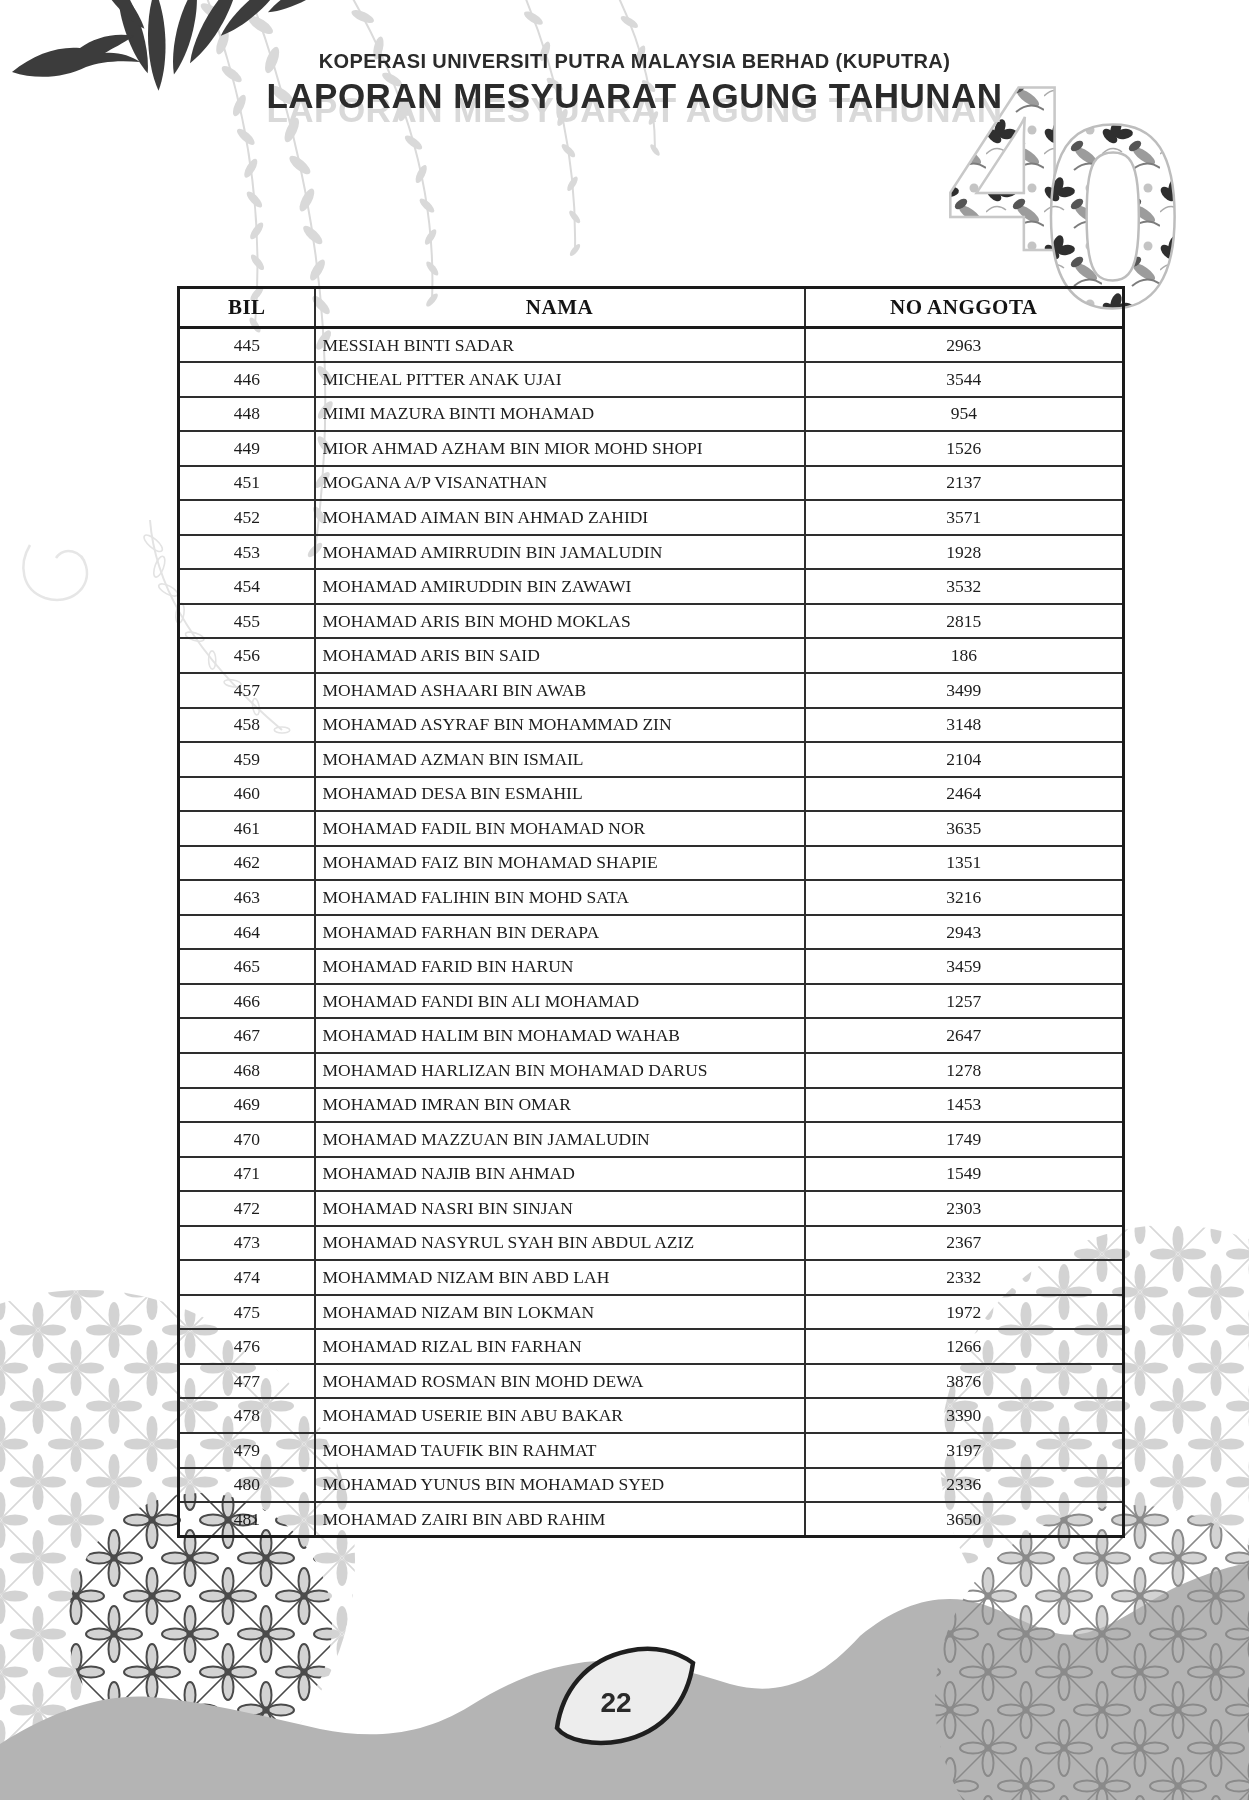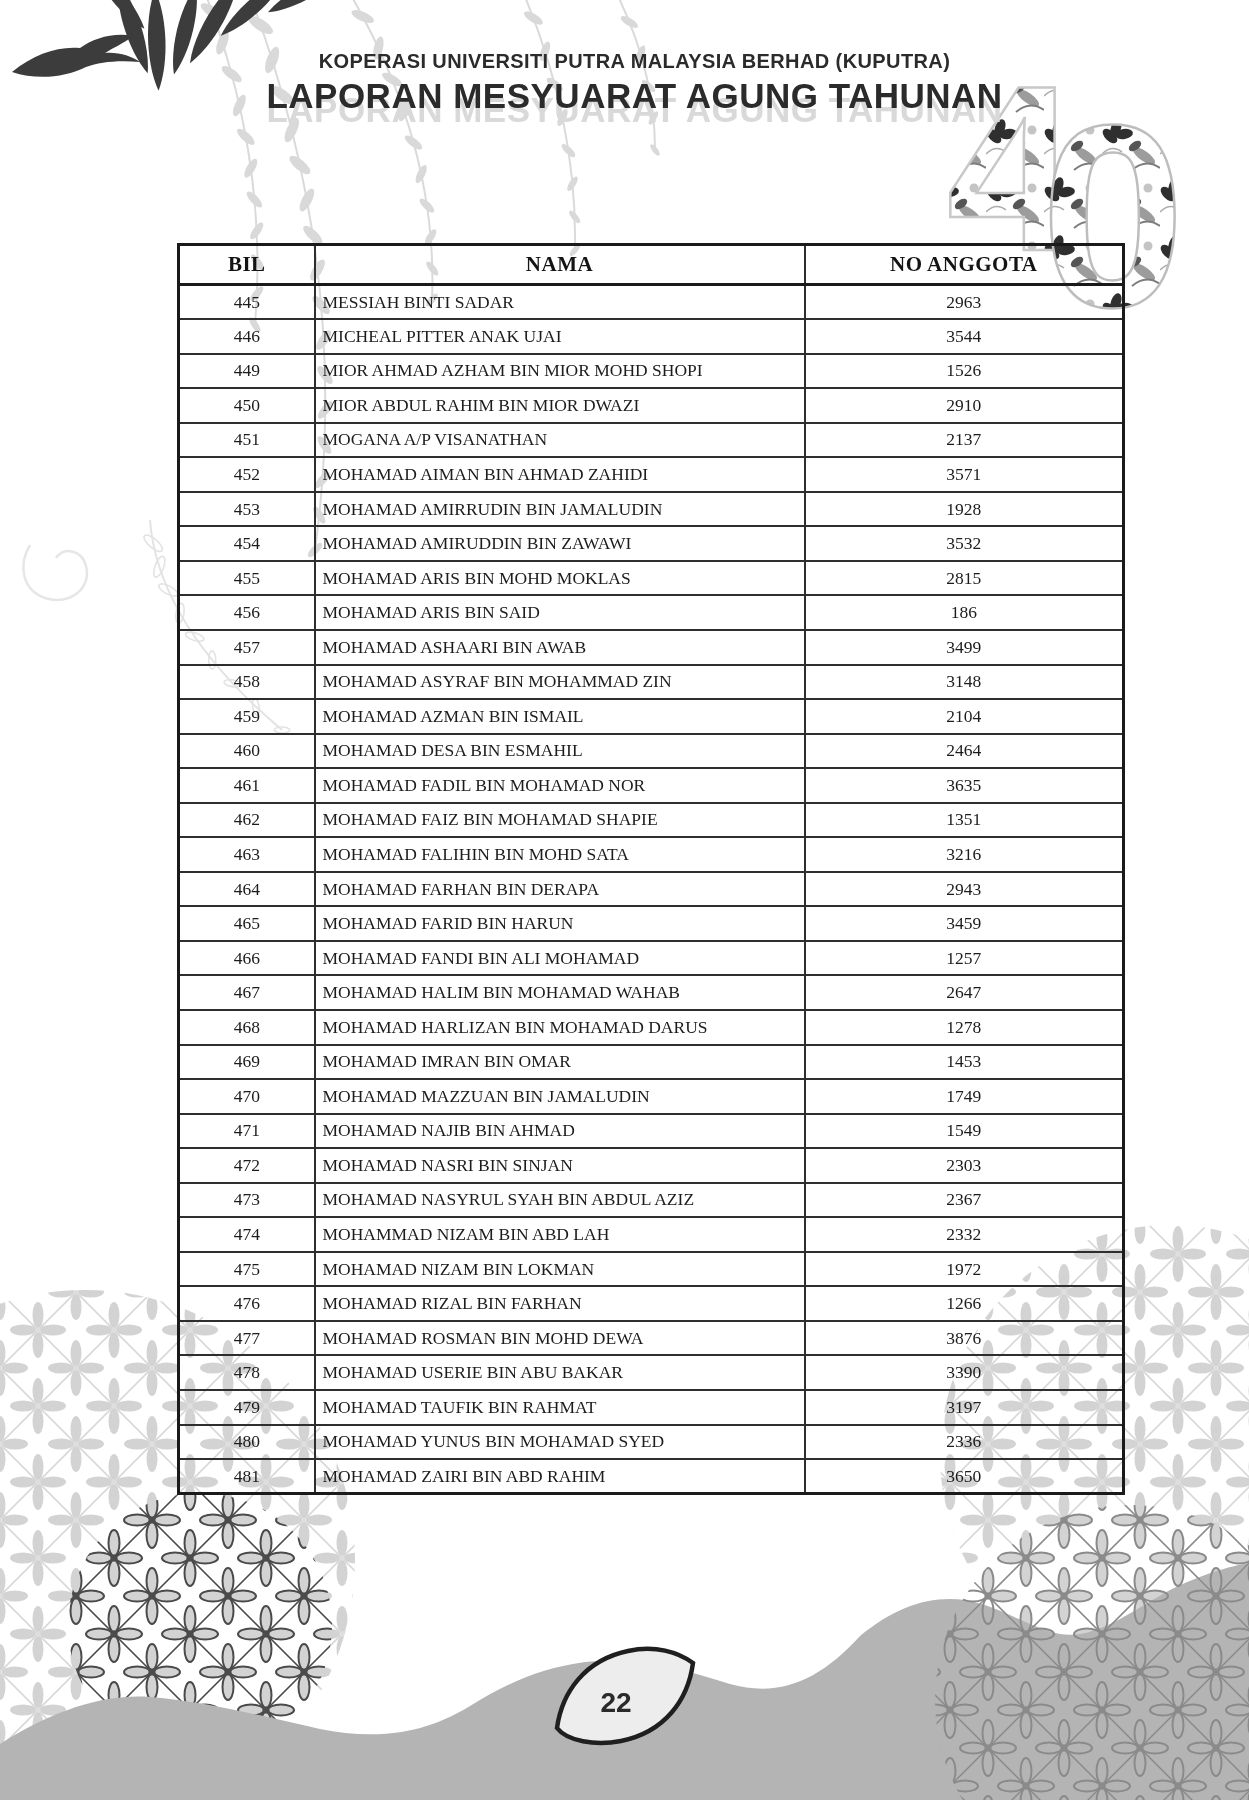--- a/index.html
+++ b/index.html
@@ -13,21 +13,21 @@
   .title-wrap{position:relative;margin-top:3px;height:46px;}
   .ghost{position:absolute;left:0;right:0;top:14px;font-size:35px;font-weight:800;
          letter-spacing:.5px;color:#d9d9d9;z-index:0;white-space:nowrap;}
   .title{position:absolute;left:0;right:0;top:0;margin:0;font-size:35px;font-weight:800;
          letter-spacing:.5px;color:#2b2b2b;z-index:1;white-space:nowrap;}
 
   
   table.members{position:absolute;left:177px;top:243px;width:945px;z-index:1;
         border-collapse:collapse;table-layout:fixed;
         font-family:"Liberation Serif",serif;color:#1c1c1c;background:transparent;}
-  table.members{border:3px solid #1a1a1a;}
+  table.members{border:3px solid #1a1a1a;margin-top:43px;}
   .members th,.members td{border:2px solid #2e2e2e;overflow:hidden;white-space:nowrap;}
   .members thead tr{height:40px;}
   .members th{font-size:21px;font-weight:700;letter-spacing:.5px;text-align:center;
               border-bottom:3px solid #1a1a1a;color:#141414;}
   .members tbody tr{height:34.55px;}
   .members td{font-size:17.5px;padding:0;}
   .members td.c-bil,.members td.c-num{text-align:center;}
   .members td.c-nama{text-align:left;padding-left:7px;}
 </style>
 </head>
@@ -244,30 +244,30 @@
           <td class="c-bil">445</td>
           <td class="c-nama">MESSIAH BINTI SADAR</td>
           <td class="c-num">2963</td>
         </tr>
         <tr>
           <td class="c-bil">446</td>
           <td class="c-nama">MICHEAL PITTER ANAK UJAI</td>
           <td class="c-num">3544</td>
         </tr>
         <tr>
+          <td class="c-bil">448</td>
+          <td class="c-nama">MIMI MAZURA BINTI MOHAMAD</td>
+          <td class="c-num">954</td>
+        </tr>
+        <tr>
           <td class="c-bil">449</td>
           <td class="c-nama">MIOR AHMAD AZHAM BIN MIOR MOHD SHOPI</td>
           <td class="c-num">1526</td>
         </tr>
         <tr>
-          <td class="c-bil">450</td>
-          <td class="c-nama">MIOR ABDUL RAHIM BIN MIOR DWAZI</td>
-          <td class="c-num">2910</td>
-        </tr>
-        <tr>
           <td class="c-bil">451</td>
           <td class="c-nama">MOGANA A/P VISANATHAN</td>
           <td class="c-num">2137</td>
         </tr>
         <tr>
           <td class="c-bil">452</td>
           <td class="c-nama">MOHAMAD AIMAN BIN AHMAD ZAHIDI</td>
           <td class="c-num">3571</td>
         </tr>
         <tr>

